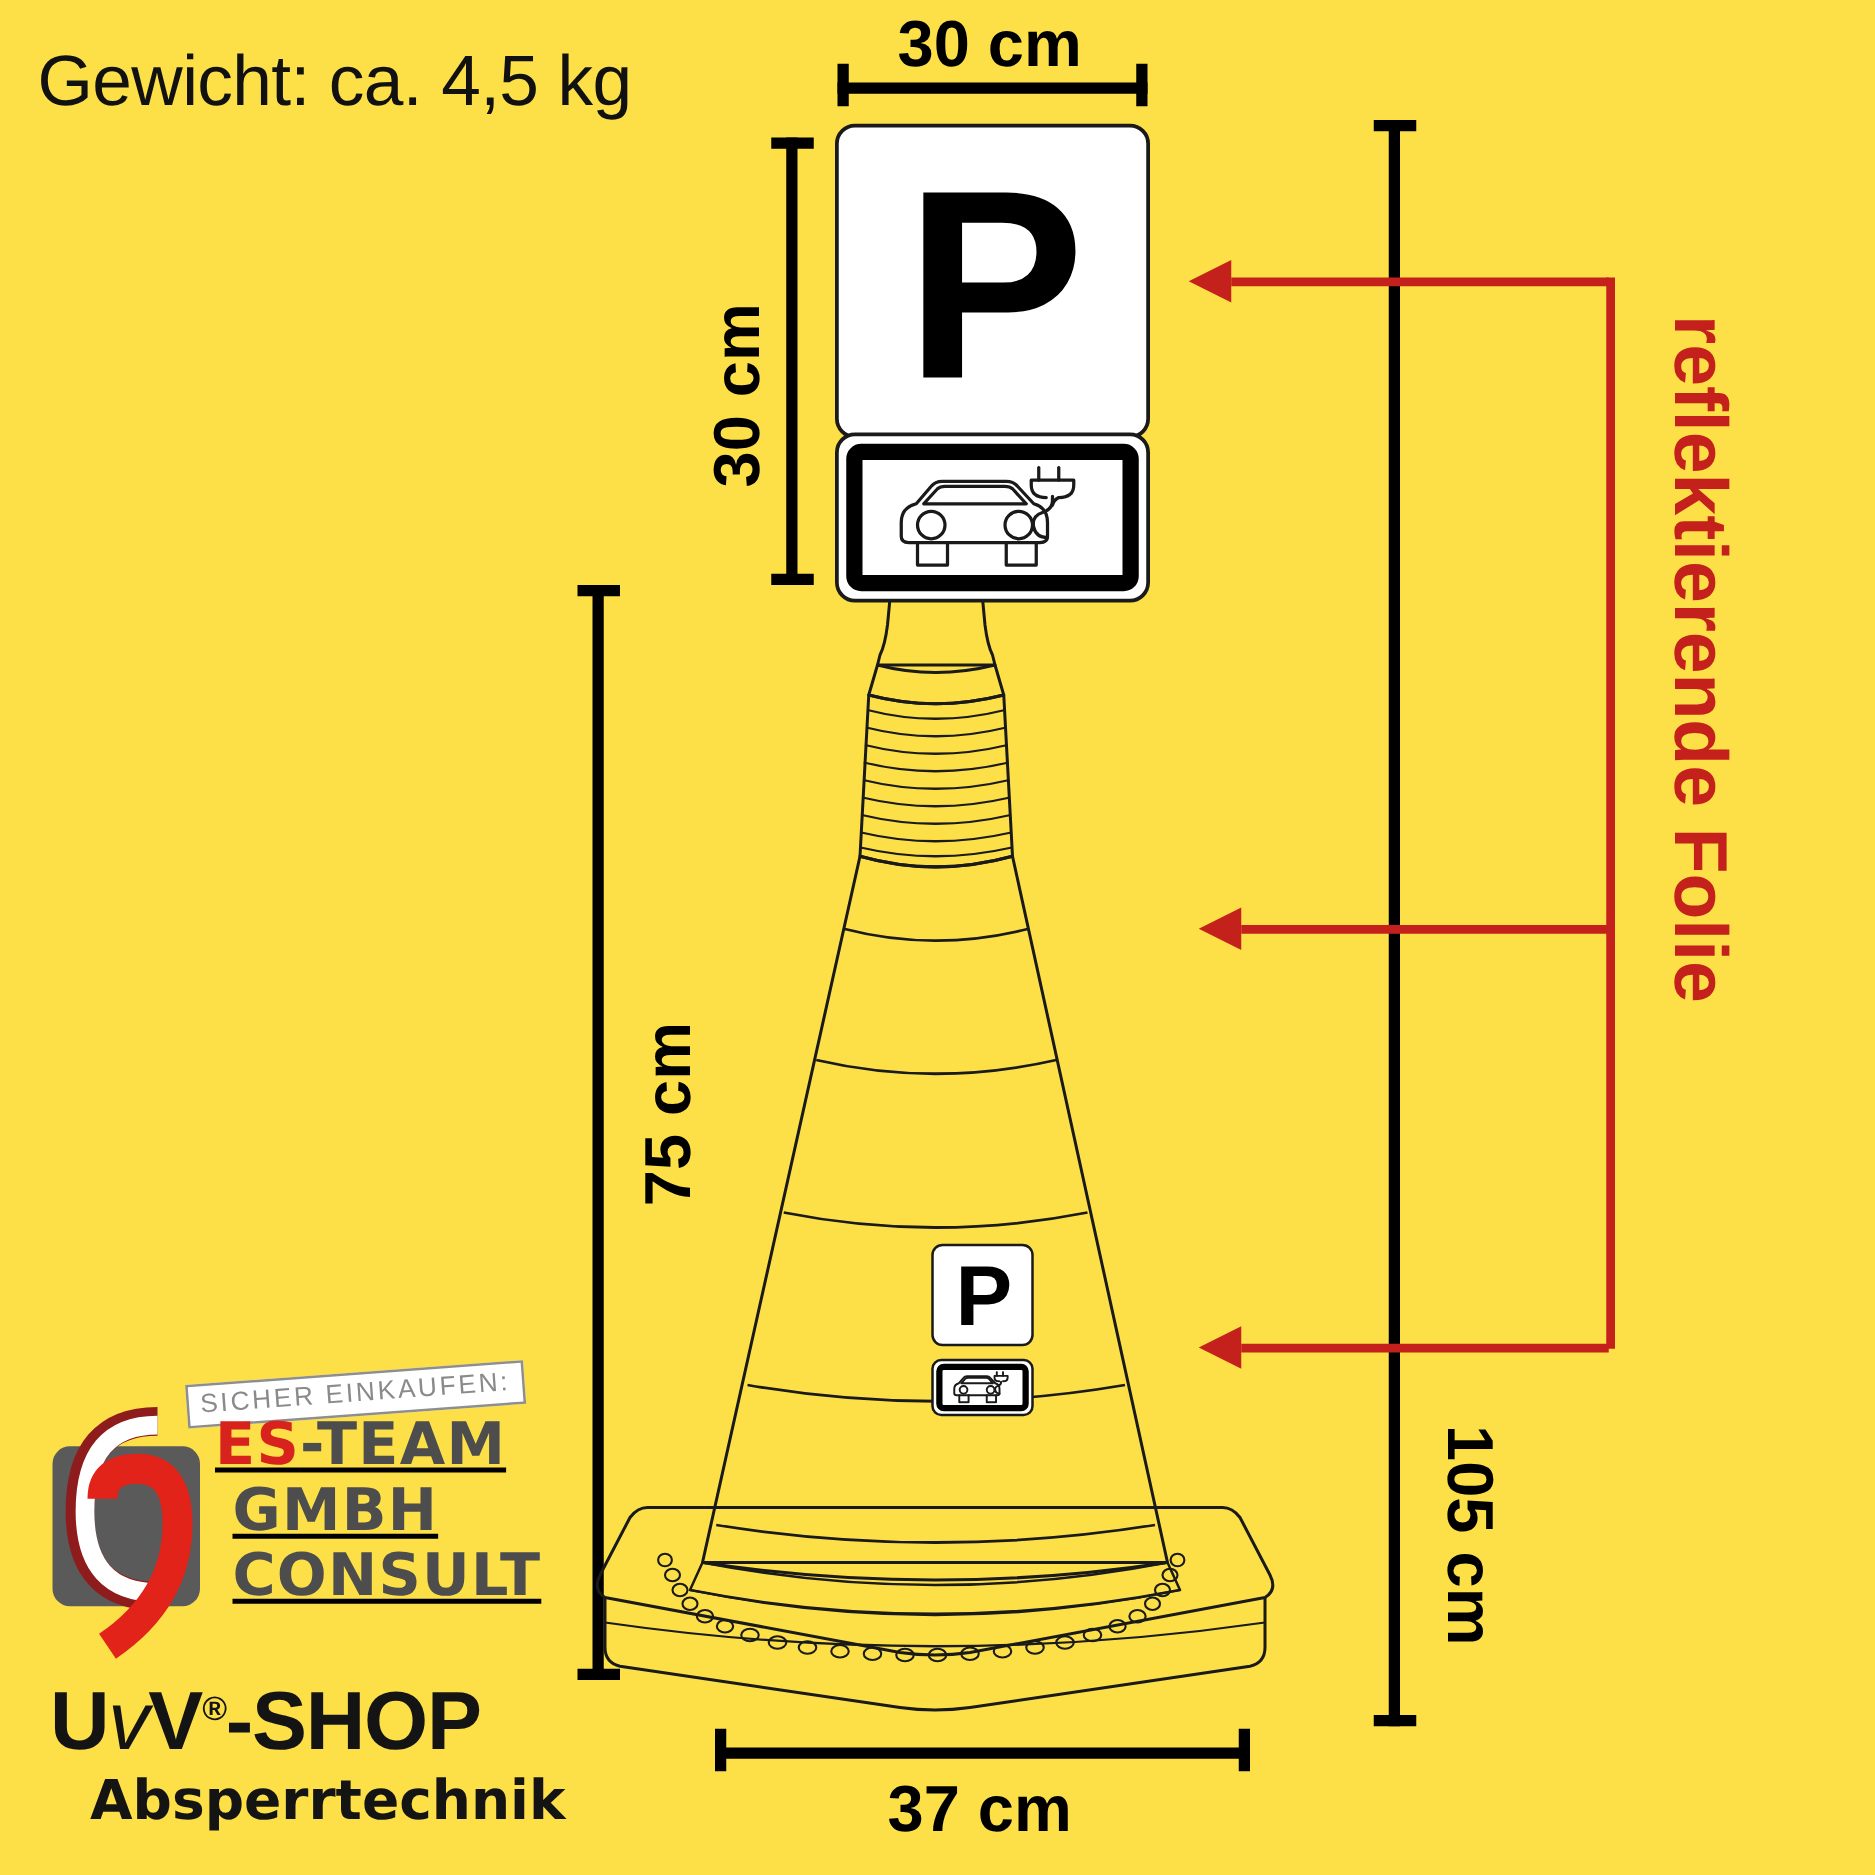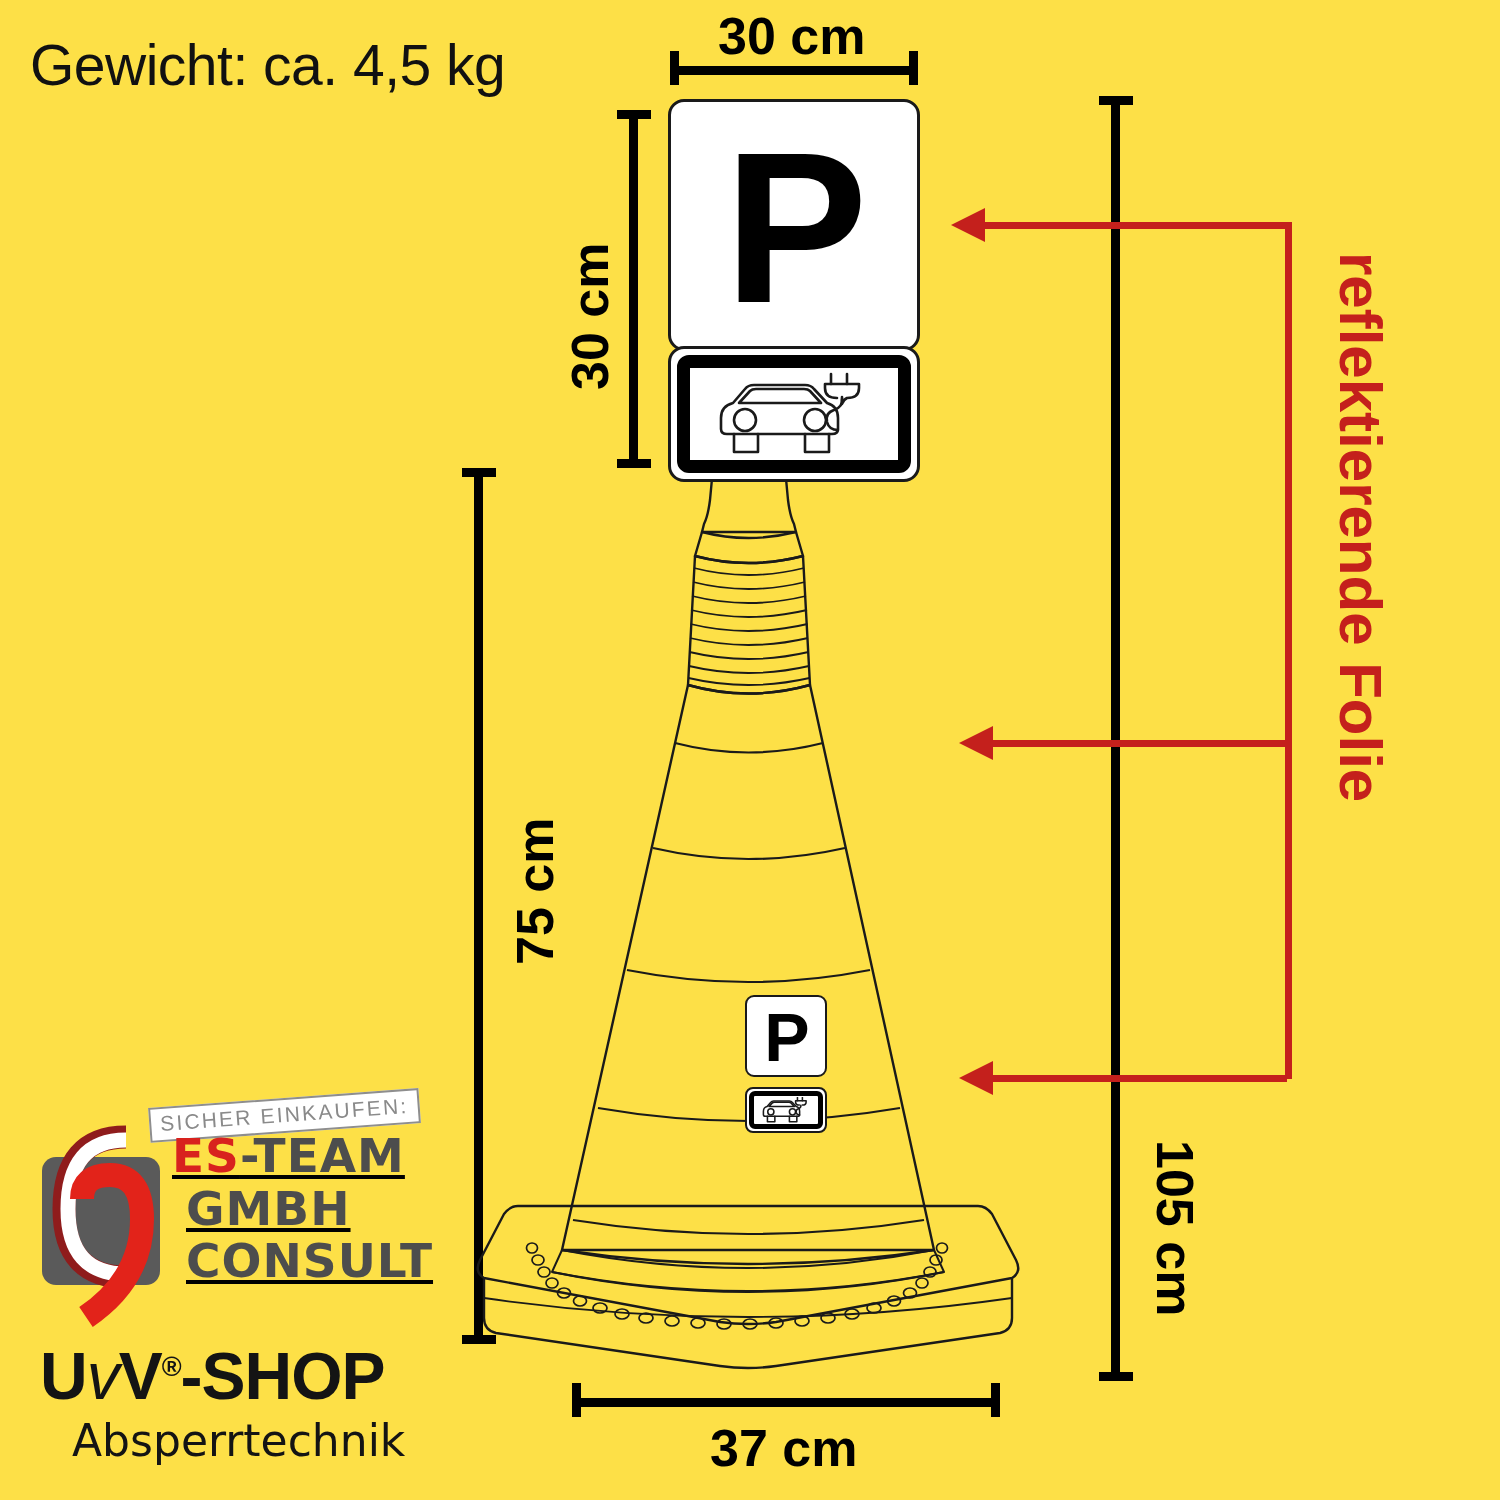--- a/index.html
+++ b/index.html
@@ -117,21 +117,21 @@
   .logo-line .red{color:#D8221E;}
   .uvv{
     position:absolute;left:6px;top:243px;
     font-size:66px;font-weight:700;color:#141414;letter-spacing:-1px;white-space:nowrap;
     font-family:Liberation Sans, sans-serif;
   }
   .uvv .reg{font-size:27px;vertical-align:super;}
   .uvv .vee{font-style:italic;font-weight:400;}
   .absperr{
     position:absolute;left:38px;top:320px;
-    font-size:44px;font-weight:400;color:#141414;letter-spacing:0px;white-space:nowrap;
+    font-size:44px;font-weight:700;color:#141414;letter-spacing:0px;white-space:nowrap;
     font-family:"DejaVu Sans","Liberation Sans",sans-serif;
   }
 </style>
 </head>
 <body>
 
 <div id="stage">
 
   <div class="abs weight-label">Gewicht: ca. 4,5 kg</div>
 

